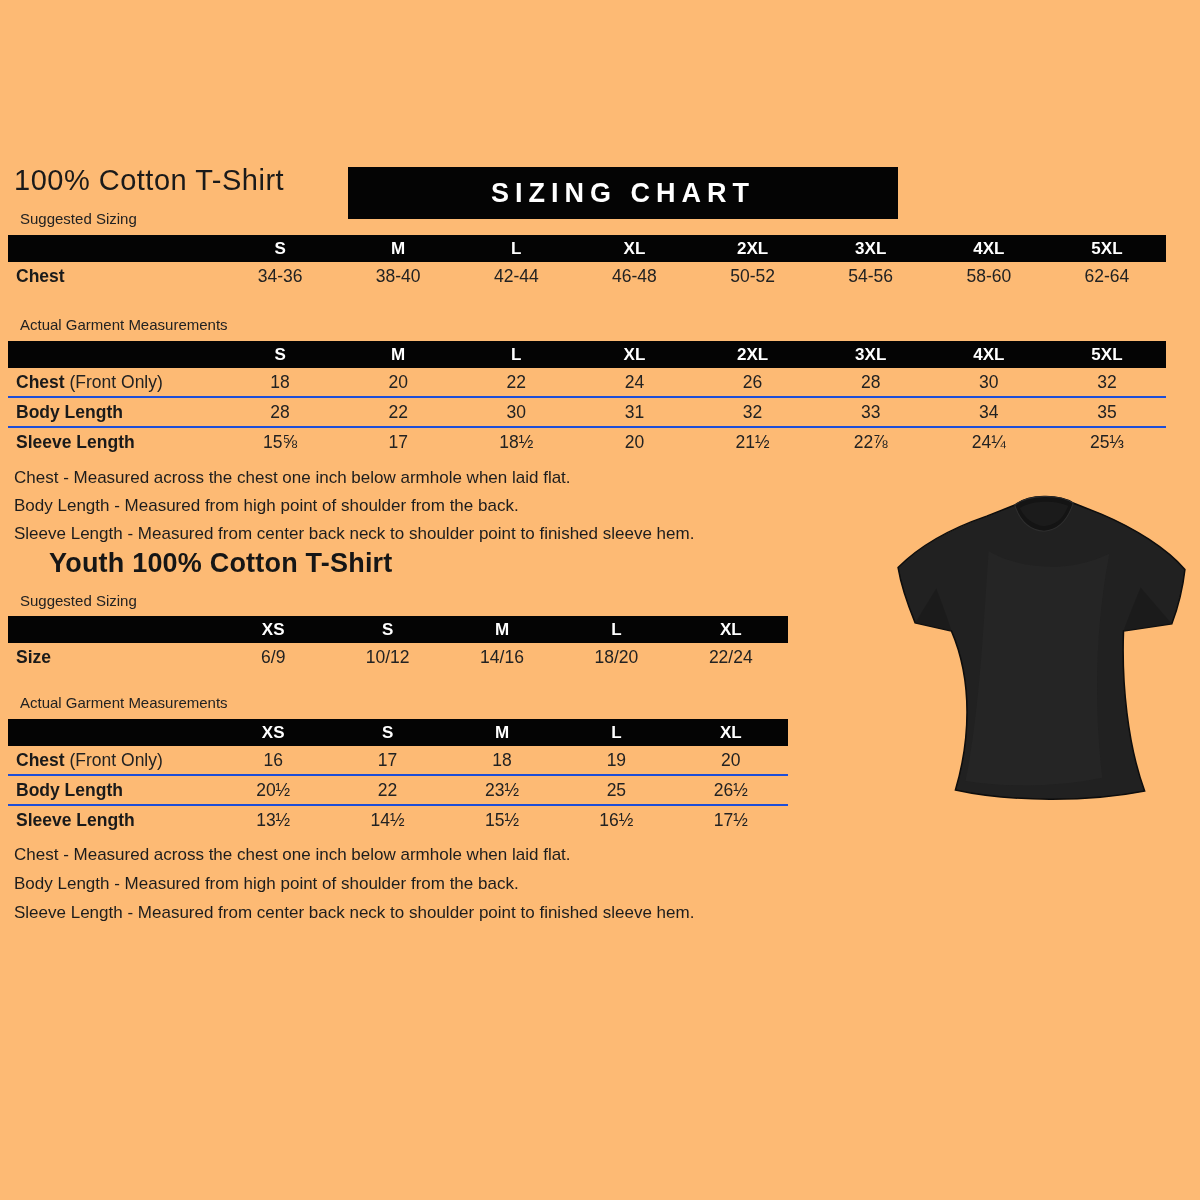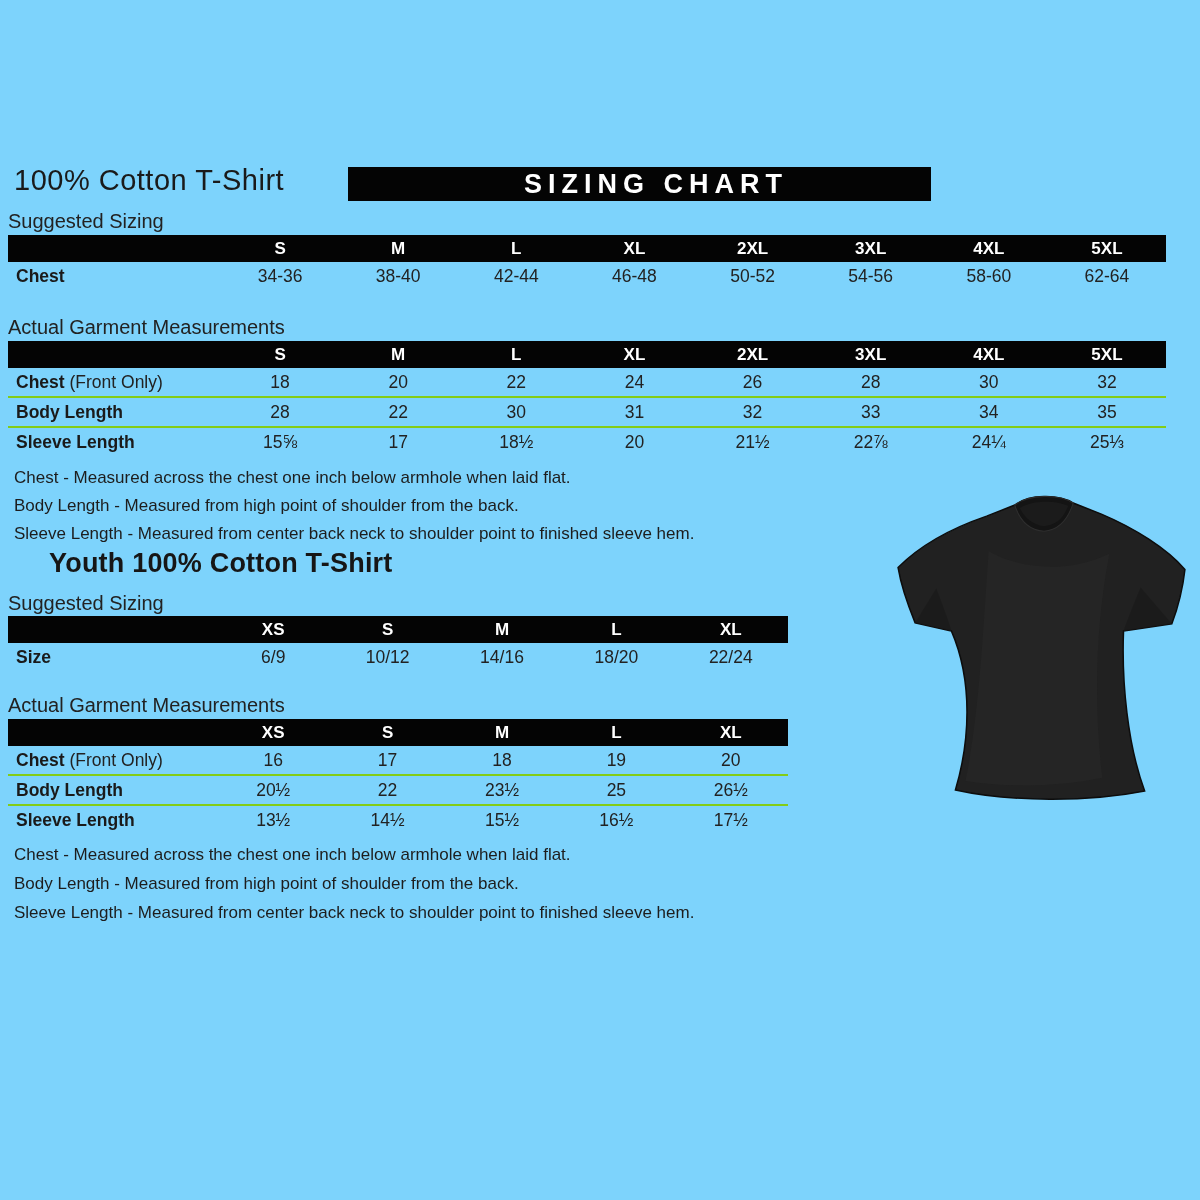--- a/index.html
+++ b/index.html
@@ -4,52 +4,52 @@
 <style>
   html, body {
     margin: 0;
     padding: 0;
     background: #ffffff;
   }
   #canvas {
     position: relative;
     width: 1200px;
     height: 1200px;
-    background: #7dd3fc;
+    background: #fdba74;
     font-family: "Liberation Sans", sans-serif;
     color: #1c1c1c;
     overflow: hidden;
   }
   .abs { position: absolute; }
 
   .adult-title {
     left: 14px; top: 164px;
     font-size: 29px;
     font-weight: 400;
     letter-spacing: 0.5px;
     color: #1a1a1a;
   }
   .banner {
     left: 348px; top: 167px;
-    width: 550px; height: 34px;
+    width: 550px; height: 52px;
     background: #040404;
     display: flex;
     align-items: center;
     justify-content: center;
-    padding-left: 33px;
   }
   .banner span {
     color: #ffffff;
     font-size: 27px;
     font-weight: bold;
     letter-spacing: 6px;
   }
   .section-label {
-    font-size: 20px;
+    font-size: 15px;
     color: #222222;
+    margin-left: 12px;
   }
   .sug-label-adult   { left: 8px; top: 210px; }
   .agm-label-adult   { left: 8px; top: 316px; }
   .sug-label-youth   { left: 8px; top: 592px; }
   .agm-label-youth   { left: 8px; top: 694px; }
 
   .tbl-adult-sug  { left: 8px; top: 235px; }
   .tbl-adult-meas { left: 8px; top: 341px; }
   .tbl-youth-sug  { left: 8px; top: 616px; }
   .tbl-youth-meas { left: 8px; top: 719px; }
@@ -79,21 +79,21 @@
     margin-top: 40px;
   }
   table.size-table .label-col {
     text-align: left;
     padding-left: 8px;
   }
   .adult-w .label-col { width: 205px; }
   .youth-w .label-col { width: 200px; }
   table.size-table td.label-col b { font-weight: bold; color: #1a1a1a; }
   .with-dividers tbody tr:not(:first-child) td {
-    border-top: 2px solid #84cc16;
+    border-top: 2px solid #1d4ed8;
   }
 
   .notes { font-size: 17px; color: #1d1d1d; }
   .notes-adult { left: 14px; top: 464px; }
   .notes-adult .note-line { line-height: 28px; }
   .notes-youth { left: 14px; top: 840px; }
   .notes-youth .note-line { line-height: 29px; }
 
   .youth-title {
     left: 5px; top: 548px;

